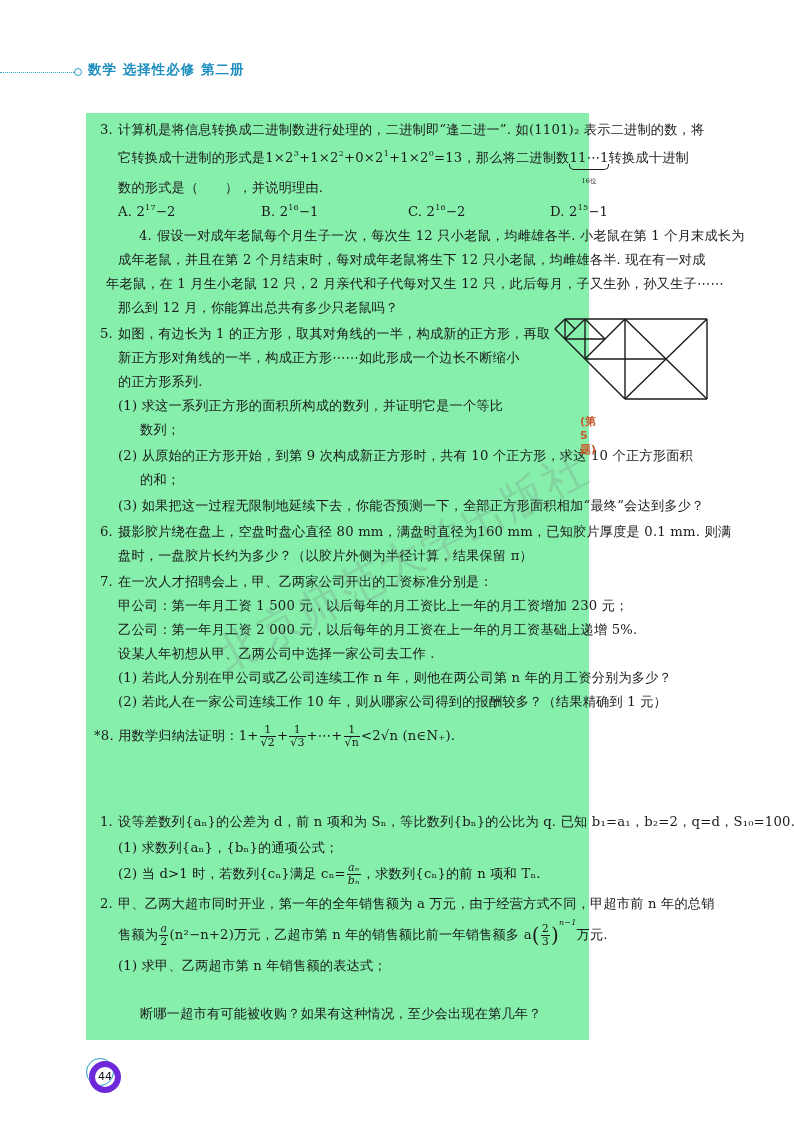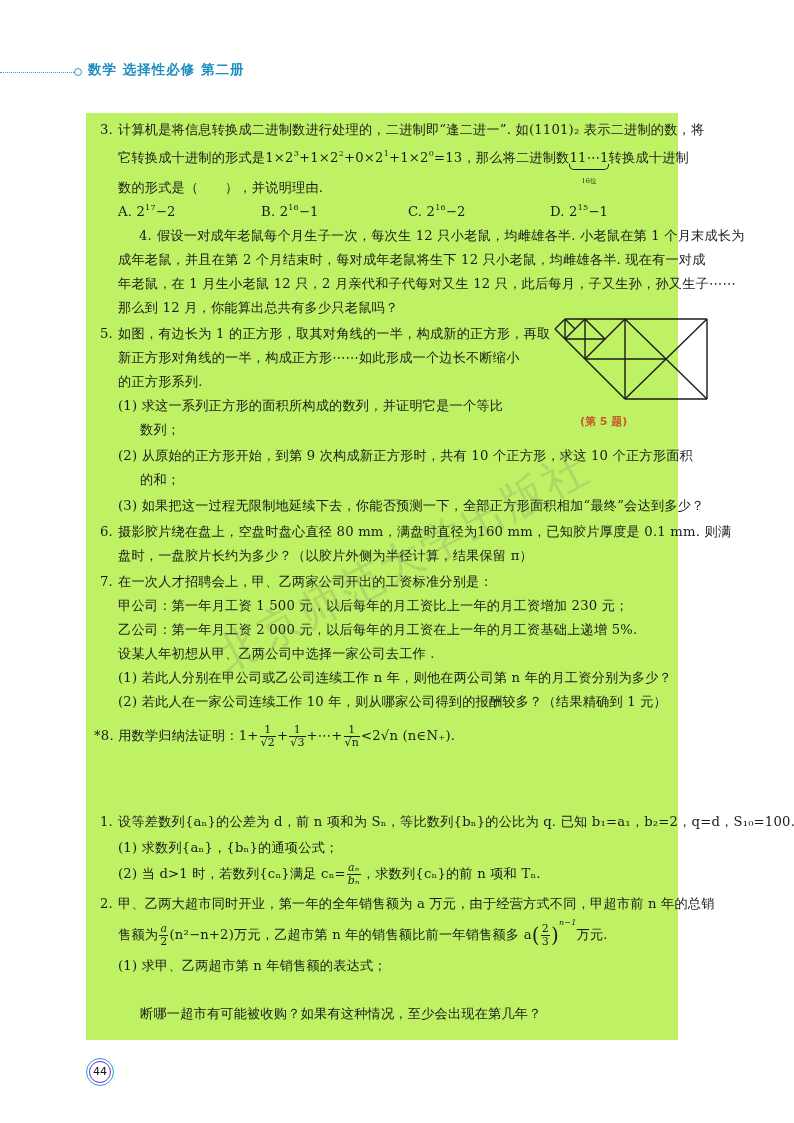--- a/index.html
+++ b/index.html
@@ -3,37 +3,37 @@
 <meta charset="utf-8">
 <style>
   html, body { margin:0; padding:0; }
   body { width:794px; height:1123px; background:#ffffff; position:relative; overflow:hidden;
          font-family:"DejaVu Serif", "Liberation Serif", serif; color:#1a1a1a; }
   .header { position:absolute; top:60px; left:0; height:24px; width:400px;padding-left:22px; }
   .header .dots { position:absolute; left:0; top:12px; width:74px; border-top:1px dotted #2a9fc7; }
   .header .ring { position:absolute; left:74px; top:8px; width:6px; height:6px; border:1.5px solid #2a9fc7; border-radius:50%; }
   .header .title { position:absolute; left:88px; top:1px; font-family:"DejaVu Sans", sans-serif; font-weight:bold;
                    font-size:13.5px; color:#1f8fc0; letter-spacing:1px; white-space:nowrap; }
-  .box { position:absolute; left:86px; top:113px; width:592px; height:927px; background:#bef264; }
+  .box { position:absolute; left:86px; top:113px; width:503px; height:927px; background:#86efac; }
   .line { position:absolute; left:0; font-size:13.2px; line-height:18px; white-space:nowrap; letter-spacing:0.2px; }
   .num { display:inline-block; width:18px; }
   sup { font-size:8px; vertical-align:6px; line-height:0; }
   .frac { display:inline-block; vertical-align:middle; text-align:center; font-size:11px; line-height:12px; margin:0 1px; }
   .frac .n { display:block; border-bottom:1px solid #1a1a1a; padding:0 1px; }
   .frac .d { display:block; padding:0 1px; }
   .it { font-style:italic; }
   .under { position:relative; display:inline-block; }
   .under .brace { position:absolute; left:0; right:0; top:15px; height:5px; border:1px solid #1a1a1a; border-top:none; border-radius:0 0 5px 5px; }
   .under .lbl { position:absolute; left:50%; top:23px; transform:translateX(-50%); font-size:6.5px; }
   .caption { position:absolute; left:580px; top:414px; font-size:11px; color:#c8592c; font-family:"DejaVu Sans", sans-serif; font-weight:bold; }
   .group { position:absolute; left:0; width:628px; top:652px; text-align:center; font-size:17px; font-weight:bold; letter-spacing:14px; }
   .watermark { position:absolute; left:210px; top:590px; font-size:44px; color:rgba(120,120,120,0.22);
                transform:rotate(-28deg); transform-origin:left top; white-space:nowrap; font-family:"DejaVu Sans", sans-serif; letter-spacing:2px; pointer-events:none; }
   .pagenum { position:absolute; left:86px; top:1058px; width:26px; height:26px; border:1.5px solid #2a9fc7; border-radius:50%; }
-  .pagenum .inner { position:absolute; left:2px; top:2px; width:20px; height:20px; border:1px solid #6d28d9; border-radius:50%;
+  .pagenum .inner { position:absolute; left:2px; top:2px; width:20px; height:20px; border:6px solid #6d28d9; border-radius:50%;
                     font-size:11px; text-align:center; line-height:20px; font-family:"DejaVu Sans", sans-serif; color:#111; }
   .paren { display:inline-block; font-size:20px; vertical-align:-3px; }
 </style>
 </head>
 <body>
 
 <div class="header">
   <div class="dots"></div>
   <div class="ring"></div>
   <div class="title">数学 选择性必修 第二册</div>
@@ -48,21 +48,21 @@
     <span>它转换成十进制的形式是1×2</span><sup>3</sup><span>+1×2</span><sup>2</sup><span>+0×2</span><sup>1</sup><span>+1×2</span><sup>0</sup><span>=13，那么将二进制数</span><span class="under"><span>11⋯1</span><span class="brace"></span><span class="lbl">16位</span></span><span>转换成十进制</span>
   </div>
   <div class="line" style="top:66px;left:32px;">数的形式是（　　），并说明理由.</div>
   <div class="line" style="top:90px;left:32px;"><span>A. 2</span><sup>17</sup><span>−2</span></div>
   <div class="line" style="top:90px;left:175px;"><span>B. 2</span><sup>16</sup><span>−1</span></div>
   <div class="line" style="top:90px;left:322px;"><span>C. 2</span><sup>16</sup><span>−2</span></div>
   <div class="line" style="top:90px;left:464px;"><span>D. 2</span><sup>15</sup><span>−1</span></div>
 
   <div class="line" style="top:114px;left:14px;margin-left:39px;"><span class="num">4.</span><span>假设一对成年老鼠每个月生子一次，每次生 12 只小老鼠，均雌雄各半. 小老鼠在第 1 个月末成长为</span></div>
   <div class="line" style="top:138px;left:32px;">成年老鼠，并且在第 2 个月结束时，每对成年老鼠将生下 12 只小老鼠，均雌雄各半. 现在有一对成</div>
-  <div class="line" style="top:162px;left:32px;">年老鼠，在 1 月生小老鼠 12 只，2 月亲代和子代每对又生 12 只，此后每月，子又生孙，孙又生子⋯⋯</div>
+  <div class="line" style="top:162px;left:20px;">年老鼠，在 1 月生小老鼠 12 只，2 月亲代和子代每对又生 12 只，此后每月，子又生孙，孙又生子⋯⋯</div>
   <div class="line" style="top:186px;left:32px;">那么到 12 月，你能算出总共有多少只老鼠吗？</div>
 
   <div class="line" style="top:212px;left:14px;"><span class="num">5.</span><span>如图，有边长为 1 的正方形，取其对角线的一半，构成新的正方形，再取</span></div>
   <div class="line" style="top:236px;left:32px;">新正方形对角线的一半，构成正方形⋯⋯如此形成一个边长不断缩小</div>
   <div class="line" style="top:260px;left:32px;">的正方形系列.</div>
   <div class="line" style="top:284px;left:32px;">(1) 求这一系列正方形的面积所构成的数列，并证明它是一个等比</div>
   <div class="line" style="top:308px;left:54px;">数列；</div>
   <div class="line" style="top:334px;left:32px;">(2) 从原始的正方形开始，到第 9 次构成新正方形时，共有 10 个正方形，求这 10 个正方形面积</div>
   <div class="line" style="top:358px;left:54px;">的和；</div>
   <div class="line" style="top:384px;left:32px;">(3) 如果把这一过程无限制地延续下去，你能否预测一下，全部正方形面积相加“最终”会达到多少？</div>

